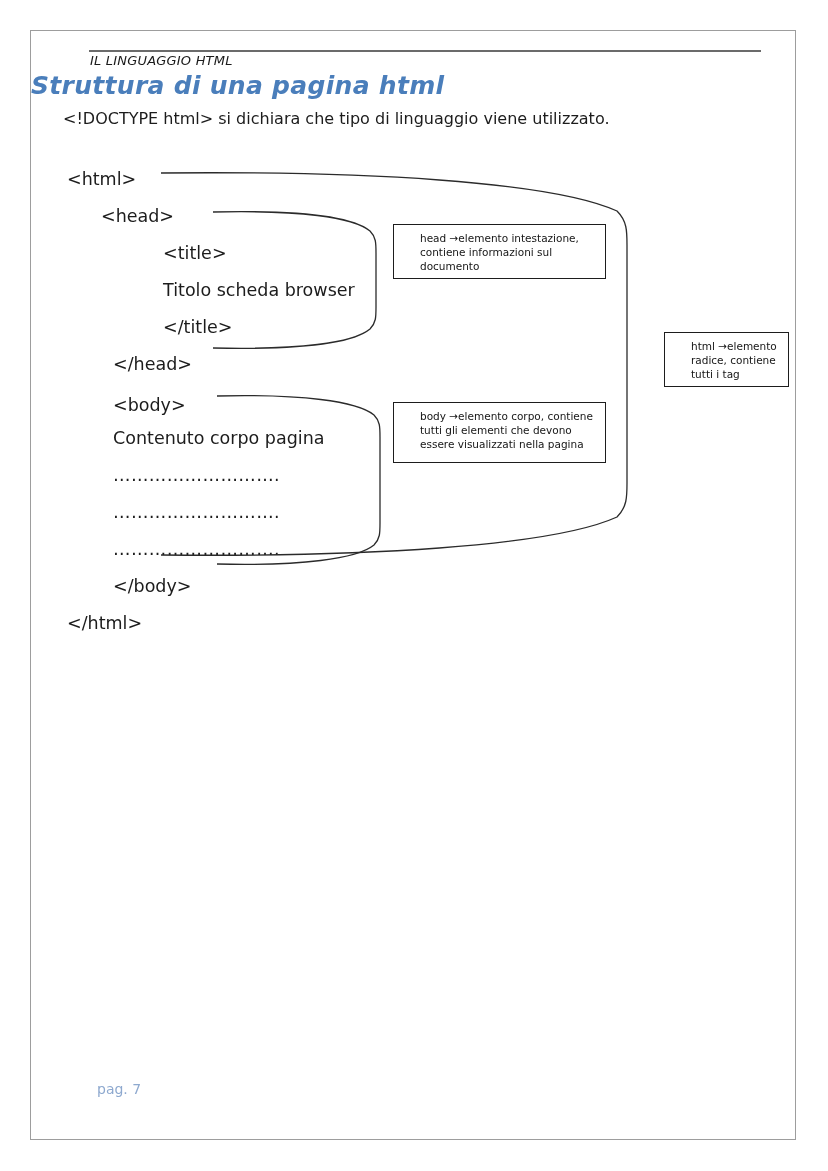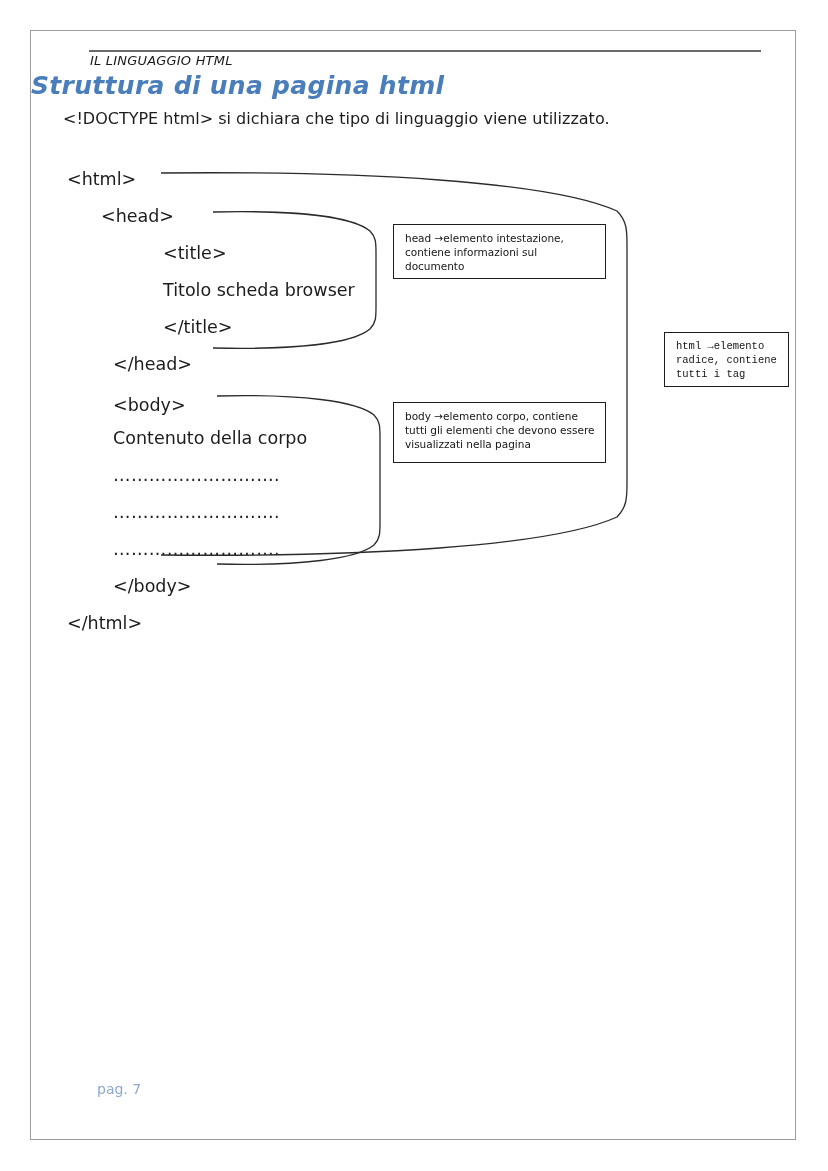--- a/index.html
+++ b/index.html
@@ -98,21 +98,21 @@
 
   
   .callout {
     position: absolute;
     border: 1px solid #1d1d1d;
     background: #ffffff;
     box-sizing: border-box;
     font-size: 10.5px;
     line-height: 1.33;
     color: #151515;
-    padding: 7px 8px 5px 11px;
+    padding: 7px 8px 5px 26px;
   }
 
   
   #brace-layer {
     position: absolute;
     left: 0;
     top: 0;
     width: 766px;
     height: 1110px;
     pointer-events: none;
@@ -140,21 +140,21 @@
   <div id="intro-line">&lt;!DOCTYPE html&gt; si dichiara che tipo di linguaggio viene utilizzato.</div>
 
   <div id="code-block">
     <div class="code-line" style="left:36px; top:10px;">&lt;html&gt;</div>
     <div class="code-line" style="left:70px; top:47px;">&lt;head&gt;</div>
     <div class="code-line" style="left:132px; top:84px;">&lt;title&gt;</div>
     <div class="code-line" style="left:132px; top:121px;">Titolo scheda browser</div>
     <div class="code-line" style="left:132px; top:158px;">&lt;/title&gt;</div>
     <div class="code-line" style="left:82px; top:195px;">&lt;/head&gt;</div>
     <div class="code-line" style="left:82px; top:236px;">&lt;body&gt;</div>
-    <div class="code-line" style="left:82px; top:269px;">Contenuto della corpo</div>
+    <div class="code-line" style="left:82px; top:269px;">Contenuto corpo pagina</div>
     <div class="dots-line" style="left:82px; top:306px;">……………………….</div>
     <div class="dots-line" style="left:82px; top:343px;">……………………….</div>
     <div class="dots-line" style="left:82px; top:380px;">……………………….</div>
     <div class="code-line" style="left:82px; top:417px;">&lt;/body&gt;</div>
     <div class="code-line" style="left:36px; top:454px;">&lt;/html&gt;</div>
   </div>
 
   <svg id="brace-layer" viewBox="0 0 766 1110" xmlns="http://www.w3.org/2000/svg">
 
     <path fill="none" stroke="#2b2b2b" stroke-width="1.3" d="M 130,142 C 330,140 520,150 586,180
@@ -173,17 +173,17 @@
              C 349,390 349,396 349,406
              L 349,492
              C 349,502 349,508 343,514
              C 326,528 270,535 186,533"></path>
   </svg>
 
   <div class="callout" style="left:362px; top:193px; width:213px; height:55px;">head →elemento intestazione, contiene informazioni sul documento</div>
 
   <div class="callout" style="left:362px; top:371px; width:213px; height:61px;">body →elemento corpo, contiene tutti gli elementi che devono essere visualizzati nella pagina</div>
 
-  <div class="callout" style="left:633px; top:301px; width:125px; height:55px;font-family:Liberation Mono, monospace;">html →elemento radice, contiene tutti i tag</div>
+  <div class="callout" style="left:633px; top:301px; width:125px; height:55px;">html →elemento radice, contiene tutti i tag</div>
 
   <div id="page-footer">pag. 7</div>
 
 </div>
 
 </body></html>

